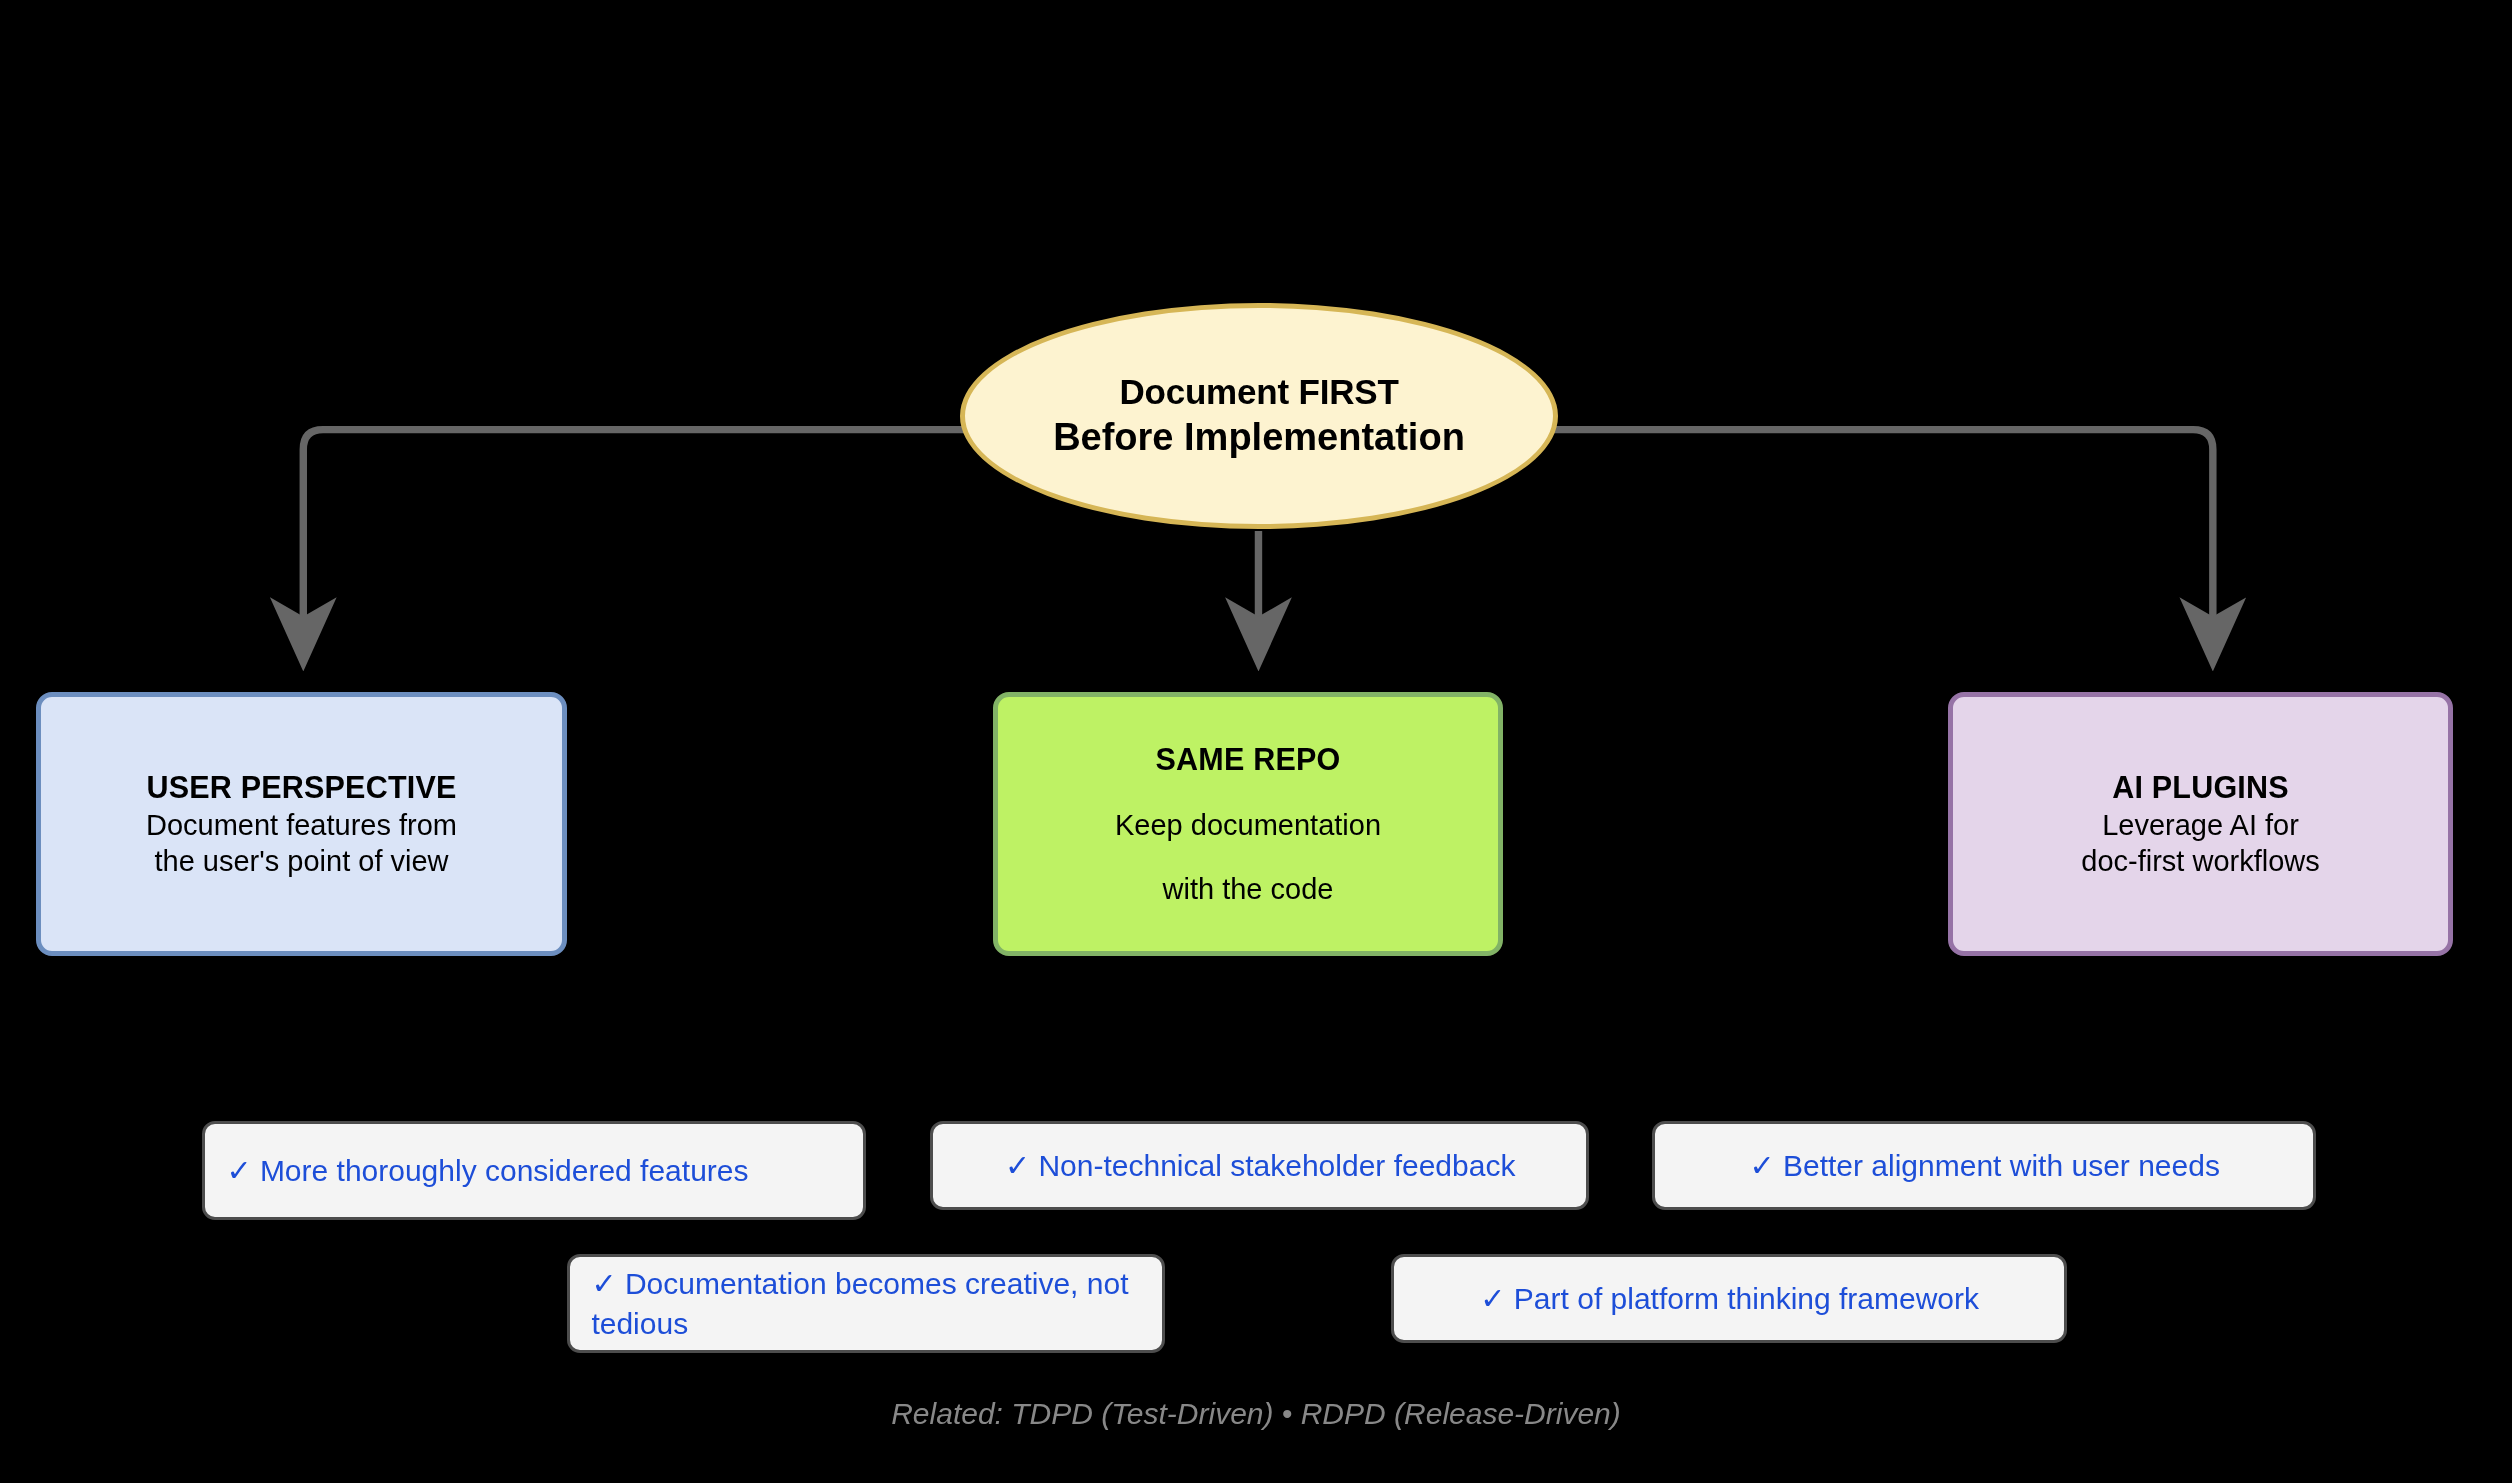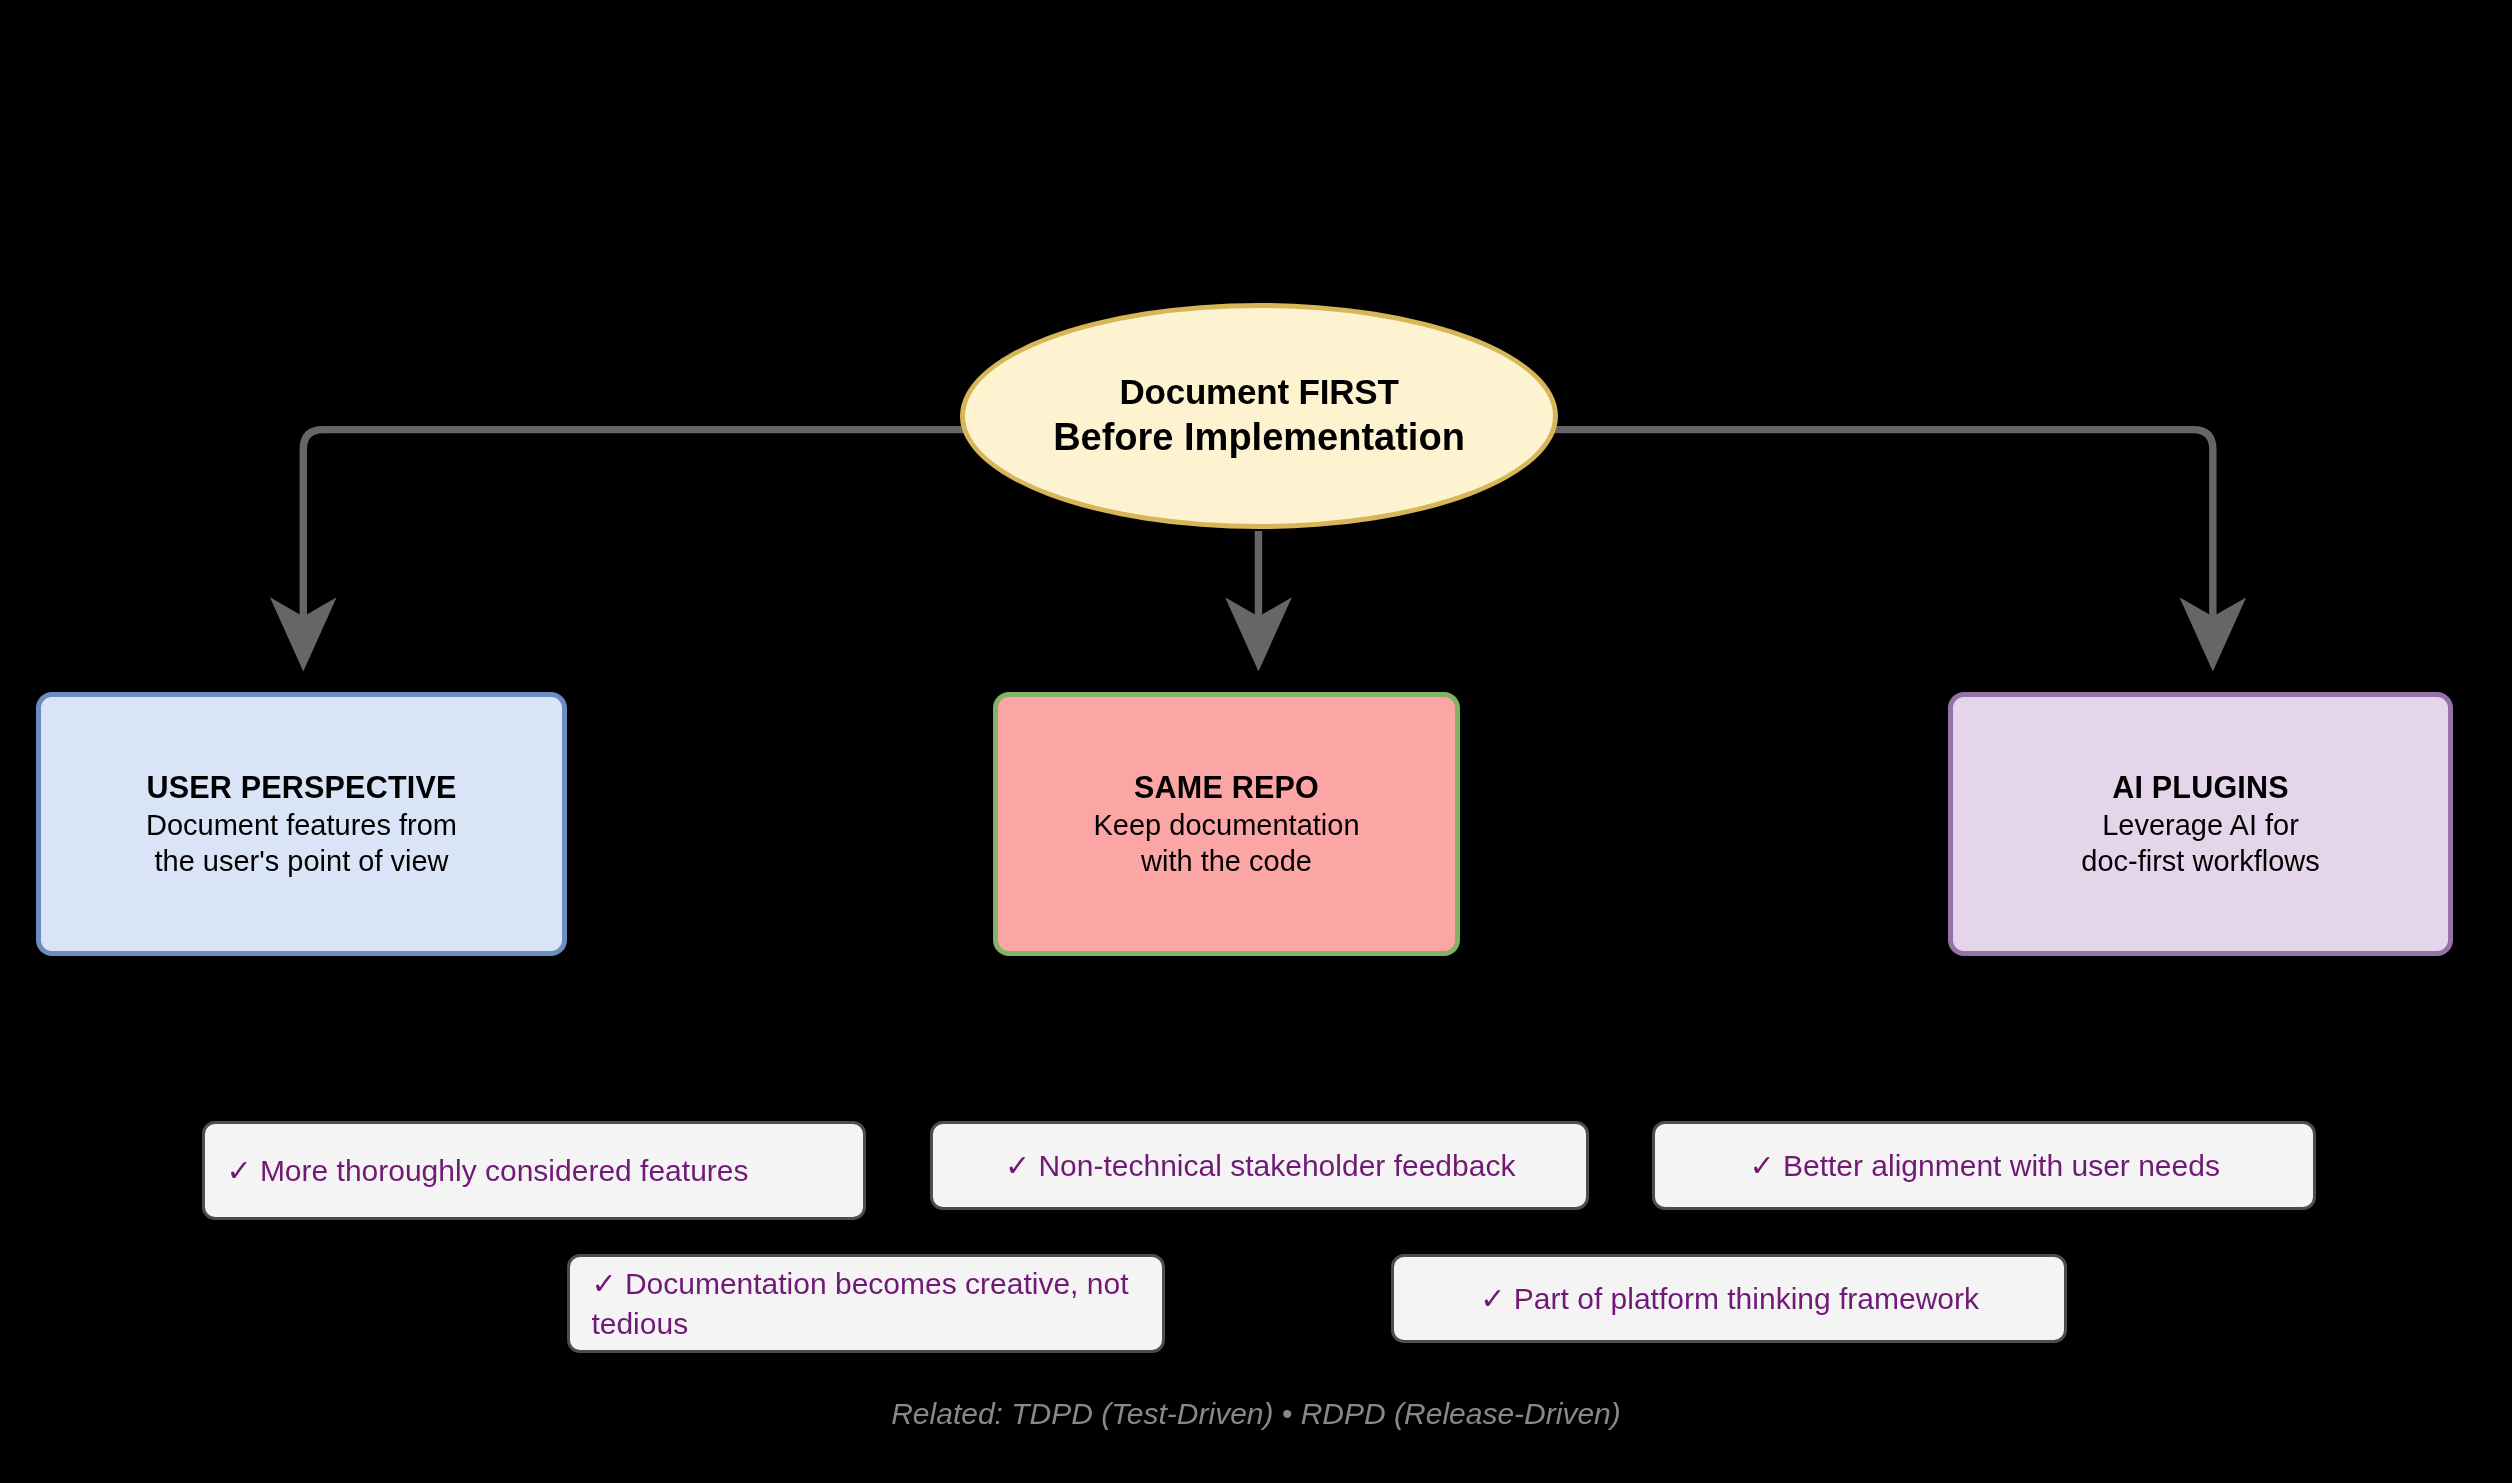--- a/index.html
+++ b/index.html
@@ -75,30 +75,30 @@
     font-weight: bold;
     line-height: 1.27;
     letter-spacing: 0.2px;
   }
   .pillar-line {
     font-size: 29px;
     font-weight: normal;
     line-height: 1.27;
   }
   #pillar-0 { left: 36px;   width: 531px;  background: #dae4f7; border-color: #6c8ebf; }
-  #pillar-1 { left: 993px; width: 467px;  background: #fca5a5; border-color: #82b366; }
+  #pillar-1 { left: 993px; width: 510px;  background: #bef264; border-color: #82b366; gap: 28px; }
   #pillar-2 { left: 1948px; width: 505px;  background: #e4d5ea; border-color: #9673a6; }
 
   
   .benefit {
     position: absolute;
     background: #f4f4f4;
     border: 3.3px solid #4d4d4d;
     border-radius: 13px;
-    color: #701a75;
+    color: #1d4ed8;
     font-size: 30px;
     line-height: 1.32;
     padding: 11.5px 20px 11.5px 21.4px;
     display: flex;
     align-items: center;
     z-index: 3;
   }
   .benefit.centered { justify-content: center; }
   .benefit-text { display: block; }
   .check { display: inline; }

